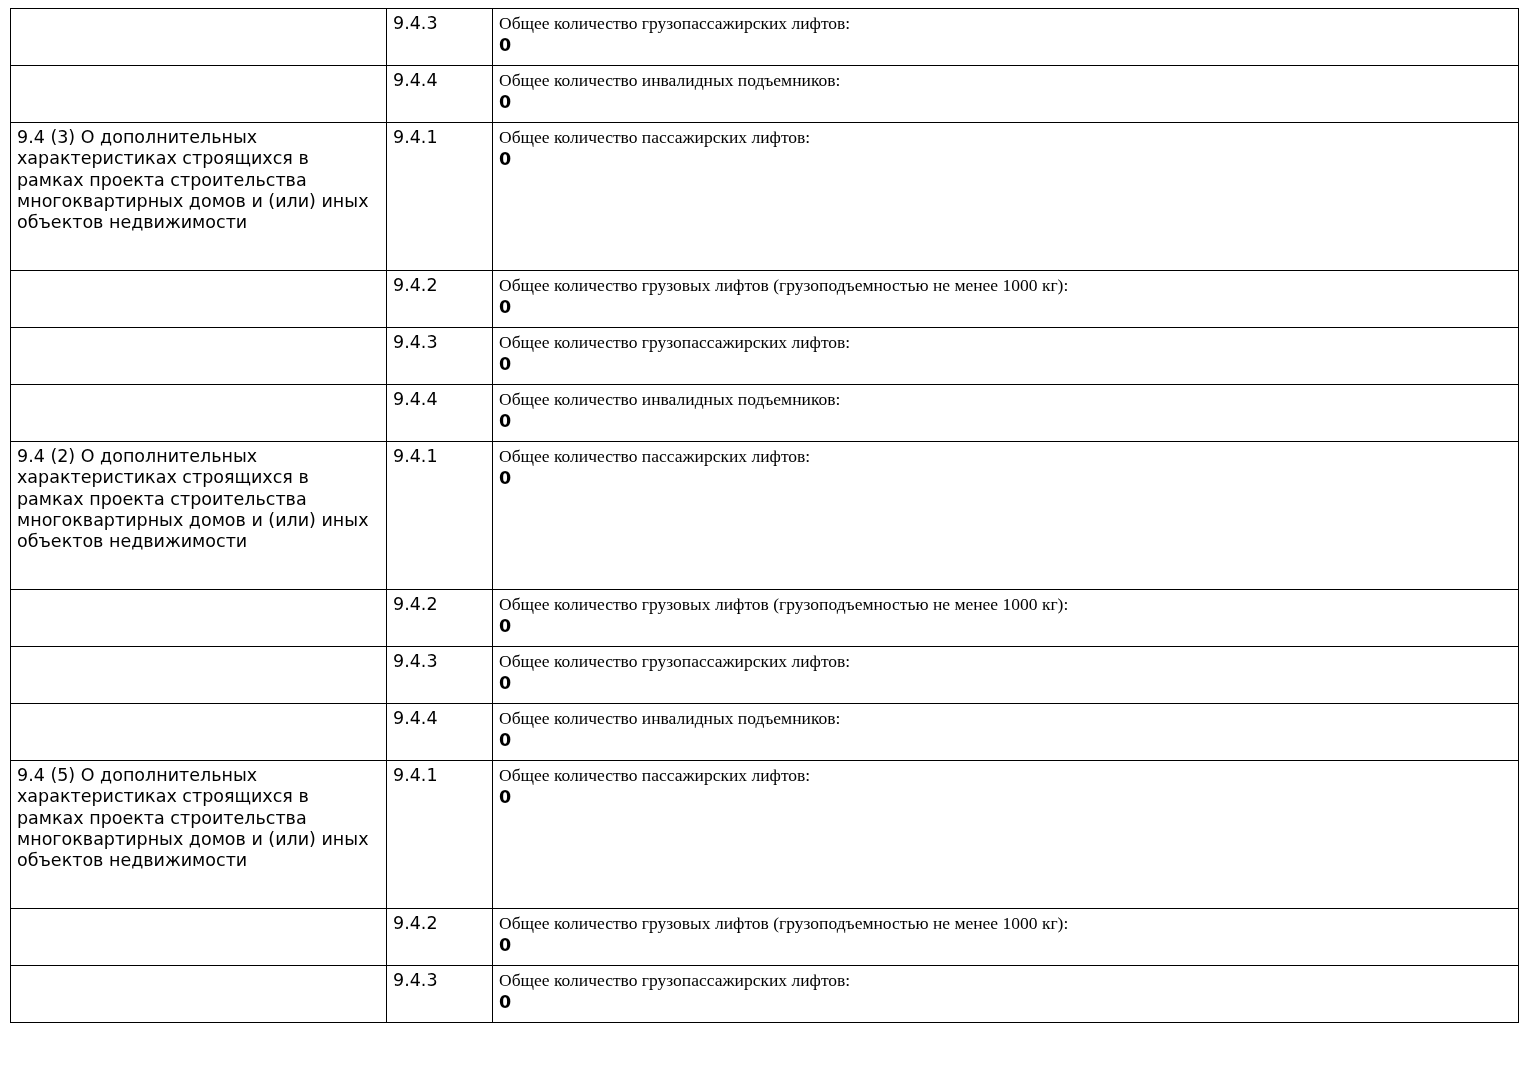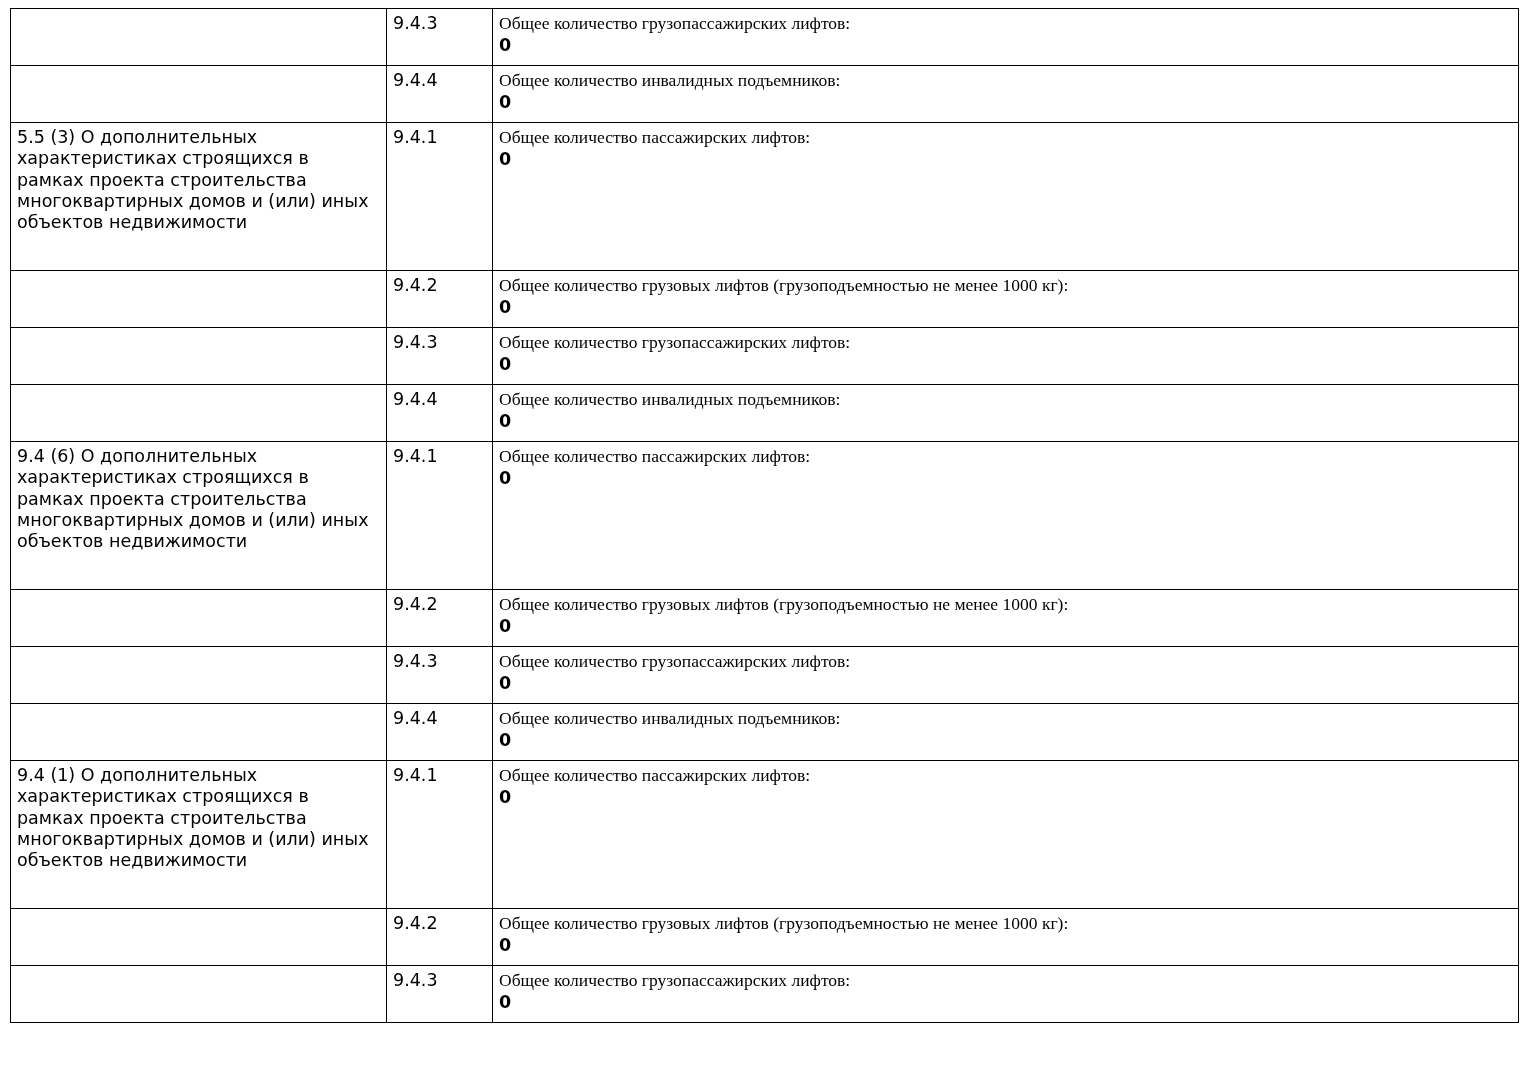--- a/index.html
+++ b/index.html
@@ -95,21 +95,21 @@
           <span>9.4.4</span>
         </td>
         <td class="value-cell">
           <span class="value-label">Общее количество инвалидных подъемников:</span>
           <span class="value-number">0</span>
         </td>
       </tr>
 
       <tr style="height:148px">
         <td class="section-cell">
-          <span class="section-text">5.5 (3) О дополнительных характеристиках строящихся в рамках проекта строительства многоквартирных домов и (или) иных объектов недвижимости</span>
+          <span class="section-text">9.4 (3) О дополнительных характеристиках строящихся в рамках проекта строительства многоквартирных домов и (или) иных объектов недвижимости</span>
         </td>
         <td class="code-cell">
           <span>9.4.1</span>
         </td>
         <td class="value-cell">
           <span class="value-label">Общее количество пассажирских лифтов:</span>
           <span class="value-number">0</span>
         </td>
       </tr>
 
@@ -147,21 +147,21 @@
           <span>9.4.4</span>
         </td>
         <td class="value-cell">
           <span class="value-label">Общее количество инвалидных подъемников:</span>
           <span class="value-number">0</span>
         </td>
       </tr>
 
       <tr style="height:148px">
         <td class="section-cell">
-          <span class="section-text">9.4 (6) О дополнительных характеристиках строящихся в рамках проекта строительства многоквартирных домов и (или) иных объектов недвижимости</span>
+          <span class="section-text">9.4 (2) О дополнительных характеристиках строящихся в рамках проекта строительства многоквартирных домов и (или) иных объектов недвижимости</span>
         </td>
         <td class="code-cell">
           <span>9.4.1</span>
         </td>
         <td class="value-cell">
           <span class="value-label">Общее количество пассажирских лифтов:</span>
           <span class="value-number">0</span>
         </td>
       </tr>
 
@@ -199,21 +199,21 @@
           <span>9.4.4</span>
         </td>
         <td class="value-cell">
           <span class="value-label">Общее количество инвалидных подъемников:</span>
           <span class="value-number">0</span>
         </td>
       </tr>
 
       <tr style="height:148px">
         <td class="section-cell">
-          <span class="section-text">9.4 (1) О дополнительных характеристиках строящихся в рамках проекта строительства многоквартирных домов и (или) иных объектов недвижимости</span>
+          <span class="section-text">9.4 (5) О дополнительных характеристиках строящихся в рамках проекта строительства многоквартирных домов и (или) иных объектов недвижимости</span>
         </td>
         <td class="code-cell">
           <span>9.4.1</span>
         </td>
         <td class="value-cell">
           <span class="value-label">Общее количество пассажирских лифтов:</span>
           <span class="value-number">0</span>
         </td>
       </tr>
 

